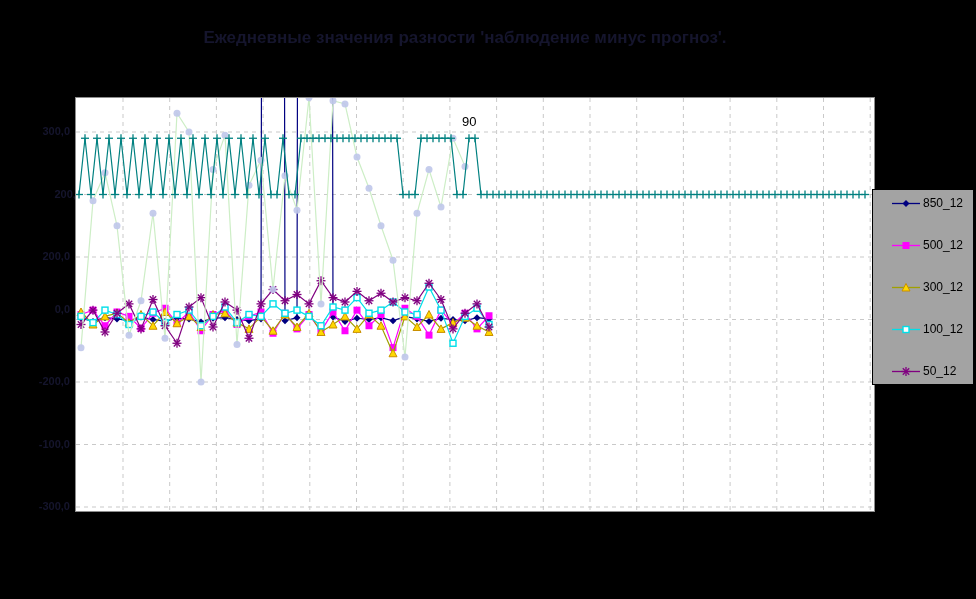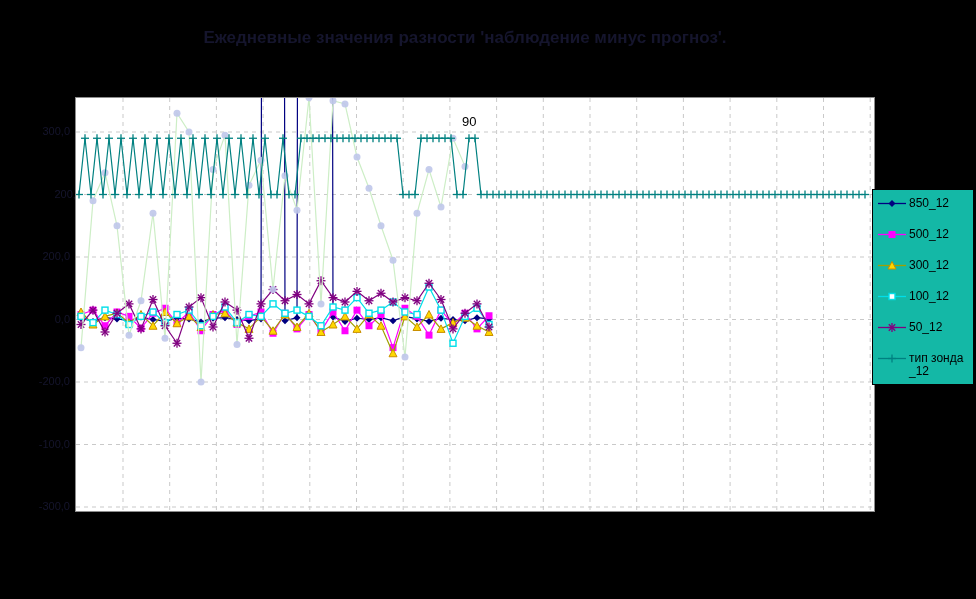--- a/index.html
+++ b/index.html
@@ -4,44 +4,44 @@
 <style>
   html,body{margin:0;padding:0;background:#000;width:976px;height:599px;overflow:hidden;
             font-family:"Liberation Sans",sans-serif;}
   #canvas{position:relative;width:952px;height:599px;background:#000;}
   #title{position:absolute;left:0;top:27px;width:930px;text-align:center;
          color:#15152d;font-size:17px;font-weight:bold;line-height:22px;}
   #plot-wrap{position:absolute;left:75px;top:97px;width:800px;height:415px;
              background:#fff;border:1px solid #8c8c8c;box-sizing:border-box;}
   #plot{position:absolute;left:0;top:0;overflow:hidden;}
   .ylab{position:absolute;width:66px;text-align:right;color:#15152d;
-        font-size:11px;font-weight:normal;line-height:12px;}
+        font-size:11px;font-weight:bold;line-height:12px;}
   #annot90{position:absolute;color:#000;font-size:13px;font-weight:normal;}
   #legend{position:absolute;left:872px;top:189px;width:102px;min-height:196px;
-          background:#14b8a6;border:1px solid #000;box-sizing:border-box;
-          padding:7px 4px 6px 4px;display:flex;flex-direction:column;
+          background:#a3a3a3;border:1px solid #000;box-sizing:border-box;
+          padding:7px 4px 6px 18px;display:flex;flex-direction:column;
           justify-content:space-between;}
   .leg-item{display:flex;align-items:flex-start;font-size:12px;color:#000;
             line-height:13px;}
   .leg-swatch{flex:0 0 30px;height:13px;position:relative;margin-right:2px;}
   .leg-label{word-break:break-all;}
 </style>
 </head>
 <body>
 
 <div id="canvas">
   <div id="title">
     <div>Ежедневные значения разности 'наблюдение минус прогноз'.</div>
   </div>
 
   <div id="ylabels">
       <div class="ylab" style="left: 4px; top: 125px;">300,0</div>
       <div class="ylab" style="left: 16px; top: 187.5px; text-align: right;">200,0</div>
       <div class="ylab" style="left: 4px; top: 250px;">200,0</div>
-      <div class="ylab" style="left: 4px; top: 313px;">0,0</div>
+      <div class="ylab" style="left: 4px; top: 303px;">0,0</div>
       <div class="ylab" style="left: 4px; top: 375px;">-200,0</div>
       <div class="ylab" style="left: 4px; top: 437.5px;">-100,0</div>
       <div class="ylab" style="left: 4px; top: 500px;">-300,0</div>
     </div>
 
   <div id="plot-wrap">
     <svg id="plot" width="798" height="413" viewBox="0 0 798 413">
         <line x1="0" y1="34" x2="798" y2="34" stroke="#c9c9c9" stroke-width="1" stroke-dasharray="4,4"></line>
         <line x1="0" y1="96.5" x2="798" y2="96.5" stroke="#c9c9c9" stroke-width="1" stroke-dasharray="4,4"></line>
         <line x1="0" y1="159" x2="798" y2="159" stroke="#c9c9c9" stroke-width="1" stroke-dasharray="4,4"></line>
@@ -697,22 +697,14 @@
       <div class="leg-item">
         <span class="leg-swatch"><svg width="30" height="13">
             <line x1="1" y1="6.5" x2="29" y2="6.5" stroke="#800080" stroke-width="1.3"></line>
             <line x1="15" y1="2" x2="15" y2="11" stroke="#800080" stroke-width="1.3"></line>
             <line x1="10.5" y1="6.5" x2="19.5" y2="6.5" stroke="#800080" stroke-width="1.3"></line>
             <line x1="11.8" y1="3.3" x2="18.2" y2="9.7" stroke="#800080" stroke-width="1.3"></line>
             <line x1="18.2" y1="3.3" x2="11.8" y2="9.7" stroke="#800080" stroke-width="1.3"></line>
           </svg></span>
         <span class="leg-label">50_12</span>
       </div>
-      <div class="leg-item">
-        <span class="leg-swatch"><svg width="30" height="13">
-            <line x1="1" y1="6.5" x2="29" y2="6.5" stroke="#008080" stroke-width="1.3"></line>
-            <line x1="11" y1="6.5" x2="19" y2="6.5" stroke="#008080" stroke-width="1.3"></line>
-            <line x1="15" y1="2.5" x2="15" y2="10.5" stroke="#008080" stroke-width="1.3"></line>
-          </svg></span>
-        <span class="leg-label">тип зонда_12</span>
-      </div>
     </div>
 </div>
 
 </body></html>

